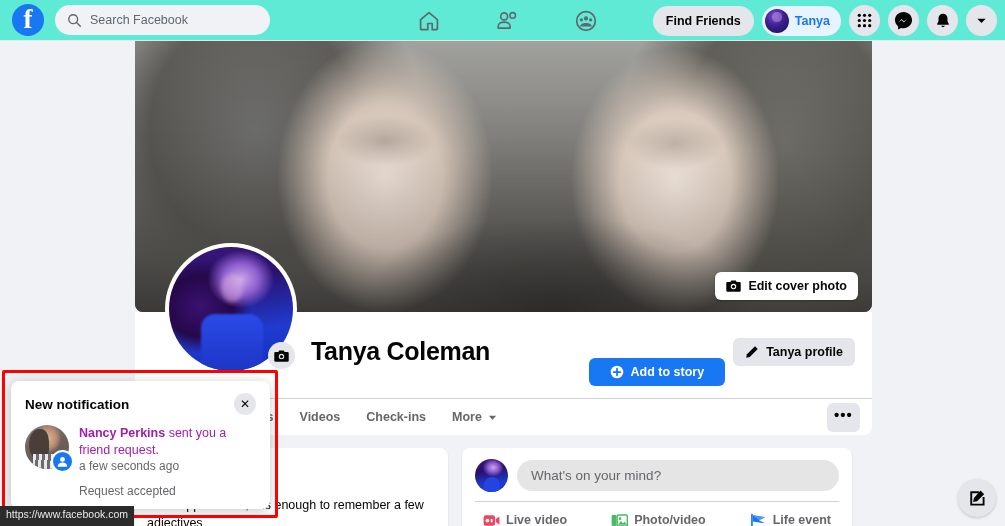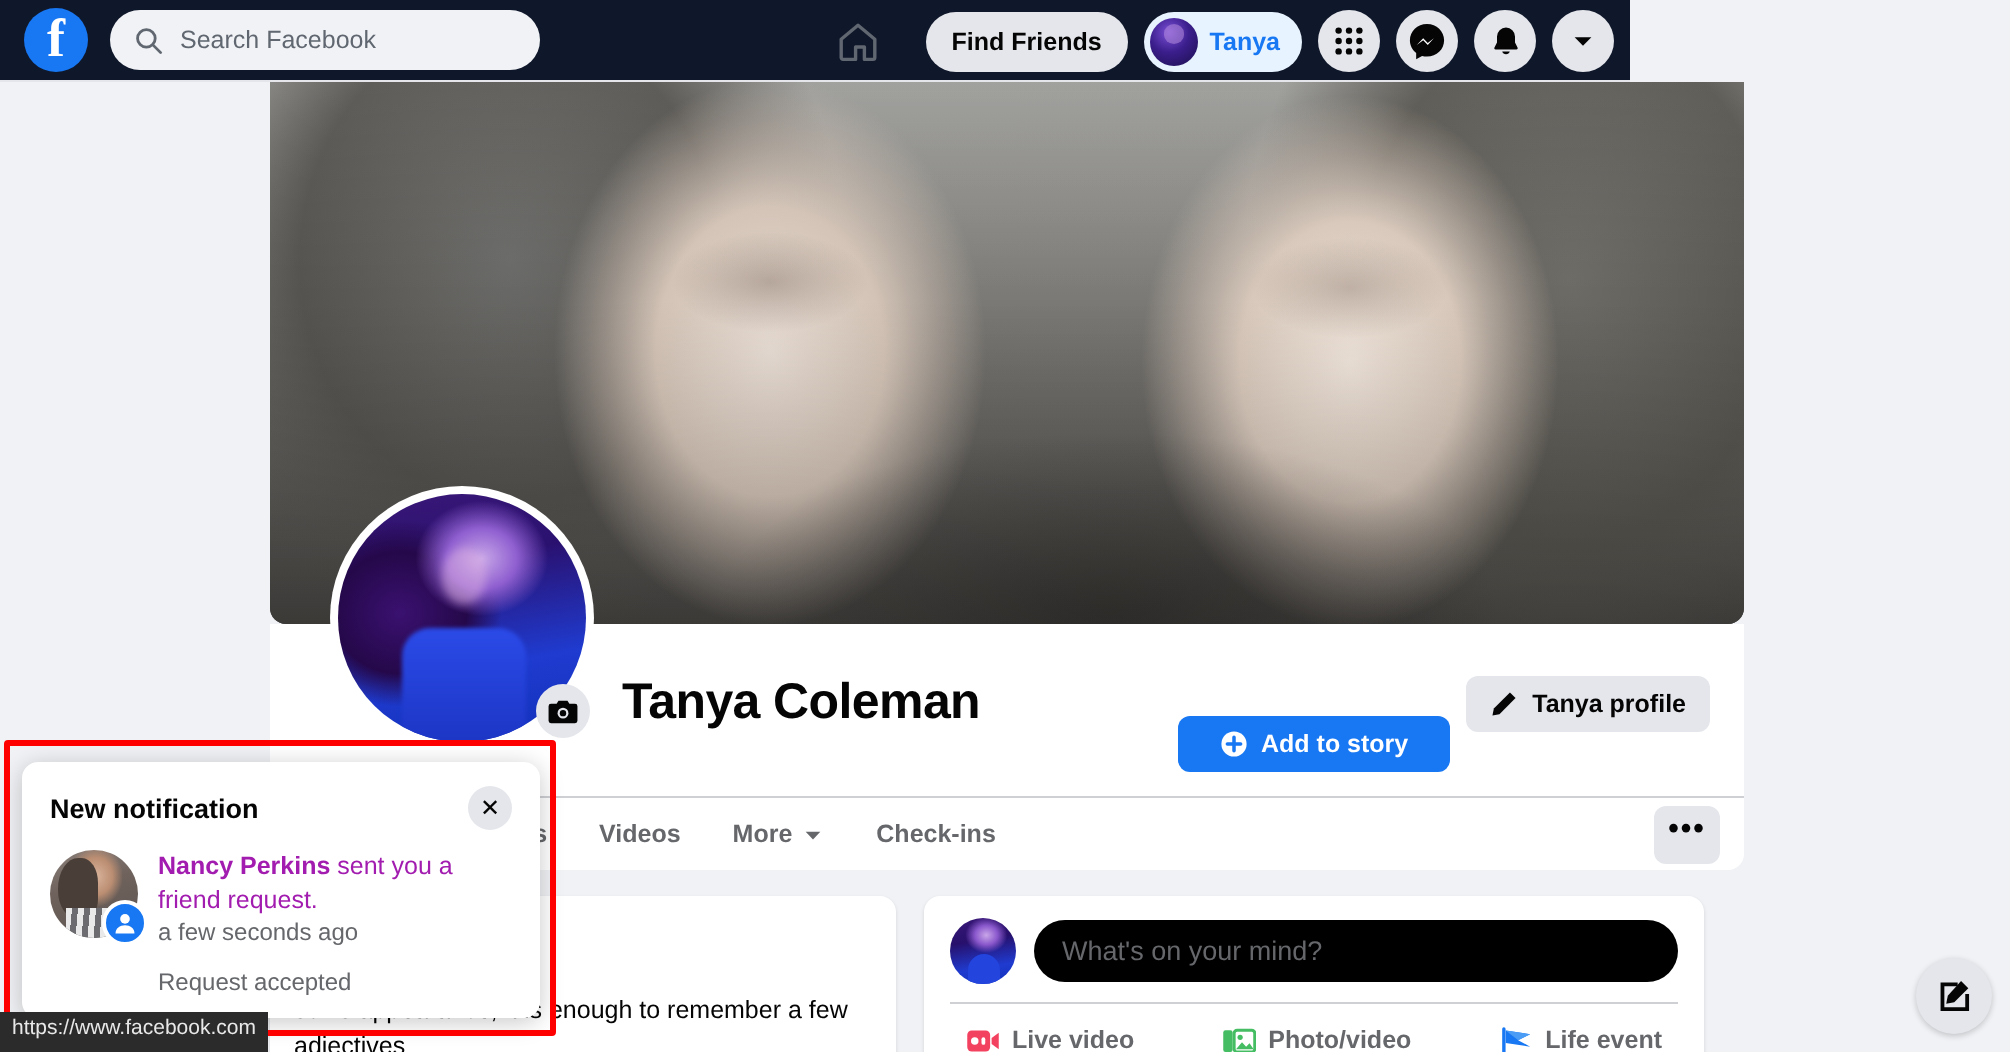--- a/index.html
+++ b/index.html
@@ -18,23 +18,23 @@
     width: 1005px;
     height: 526px;
     background: #f0f2f5;
     overflow: hidden;
   }
 
   
   .topbar {
     position: absolute;
     top: 0; left: 0;
-    width: 815px;
+    width: 1005px;
     height: 41px;
-    background: #0f172a;
+    background: #5eead4;
     border-bottom: 1px solid #e4e6eb;
     display: flex;
     align-items: center;
     z-index: 40;
   }
 
   .fb-logo {
     width: 32px; height: 32px;
     margin-left: 12px;
     border-radius: 50%;
@@ -440,21 +440,21 @@
     position: absolute;
     left: 26%; top: 56%;
     width: 50%; height: 46%;
     border-radius: 10px 10px 0 0;
     background: #2344dd;
   }
   .composer-input {
     flex: 1 1 auto;
     height: 31px;
     border-radius: 18px;
-    background: #000000;
+    background: #e5e5e5;
     border: none;
     outline: none;
     padding: 0 14px;
     font-family: "Liberation Sans", sans-serif;
     font-size: 13.5px;
     color: #65676b;
   }
   .composer-input::placeholder { color: #65676b; }
 
   .composer-divider {
@@ -713,20 +713,30 @@
       <button class="circle-btn">
         <svg class="icon-svg" width="13" height="13" viewBox="0 0 14 14">
           <path d="M2.5 5 7 9.6 11.5 5z" fill="#050505"></path>
         </svg>
       </button>
     </div>
   </div>
 
   <div class="cover-wrap">
     <div class="cover-photo"></div>
+    <button class="edit-cover-btn">
+      <span>
+        <svg class="icon-svg" width="15" height="14" viewBox="0 0 16 14">
+          <path d="M5.6 1h4.8l1 1.6h3a1.3 1.3 0 0 1 1.3 1.3v7.8A1.3 1.3 0 0 1 14.4 13H1.6A1.3 1.3 0 0 1 .3 11.7V3.9A1.3 1.3 0 0 1 1.6 2.6h3z" fill="#050505"></path>
+          <circle cx="8" cy="7.6" r="2.9" fill="#ffffff"></circle>
+          <circle cx="8" cy="7.6" r="1.7" fill="#050505"></circle>
+        </svg>
+      </span>
+      <span>Edit cover photo</span>
+    </button>
   </div>
 
   <div class="profile-card"></div>
 
   <div class="avatar-big-wrap">
     <div class="avatar-big"></div>
     <button class="avatar-cam-btn">
       <span>
         <svg class="icon-svg" width="15" height="14" viewBox="0 0 16 14">
           <path d="M5.6 1h4.8l1 1.6h3a1.3 1.3 0 0 1 1.3 1.3v7.8A1.3 1.3 0 0 1 14.4 13H1.6A1.3 1.3 0 0 1 .3 11.7V3.9A1.3 1.3 0 0 1 1.6 2.6h3z" fill="#050505"></path>
@@ -764,29 +774,29 @@
     <div class="tab-item">
       <span>Friends</span>
     </div>
     <div class="tab-item">
       <span>Photos</span>
     </div>
     <div class="tab-item">
       <span>Videos</span>
     </div>
     <div class="tab-item">
+      <span>Check-ins</span>
+    </div>
+    <div class="tab-item">
       <span>More</span>
       <span>
         <svg class="icon-svg" width="11" height="11" viewBox="0 0 12 12">
           <path d="M2 4.2 6 8.4 10 4.2z" fill="#65676b"></path>
         </svg>
       </span>
-    </div>
-    <div class="tab-item">
-      <span>Check-ins</span>
     </div>
     <div class="tabs-spacer"></div>
     <button class="tabs-more-btn">•••</button>
   </div>
 
   <div class="feed-area"></div>
 
   <div class="left-card">
     <div class="left-card-text">son's appearance, it is enough to remember a few adjectives</div>
   </div>

